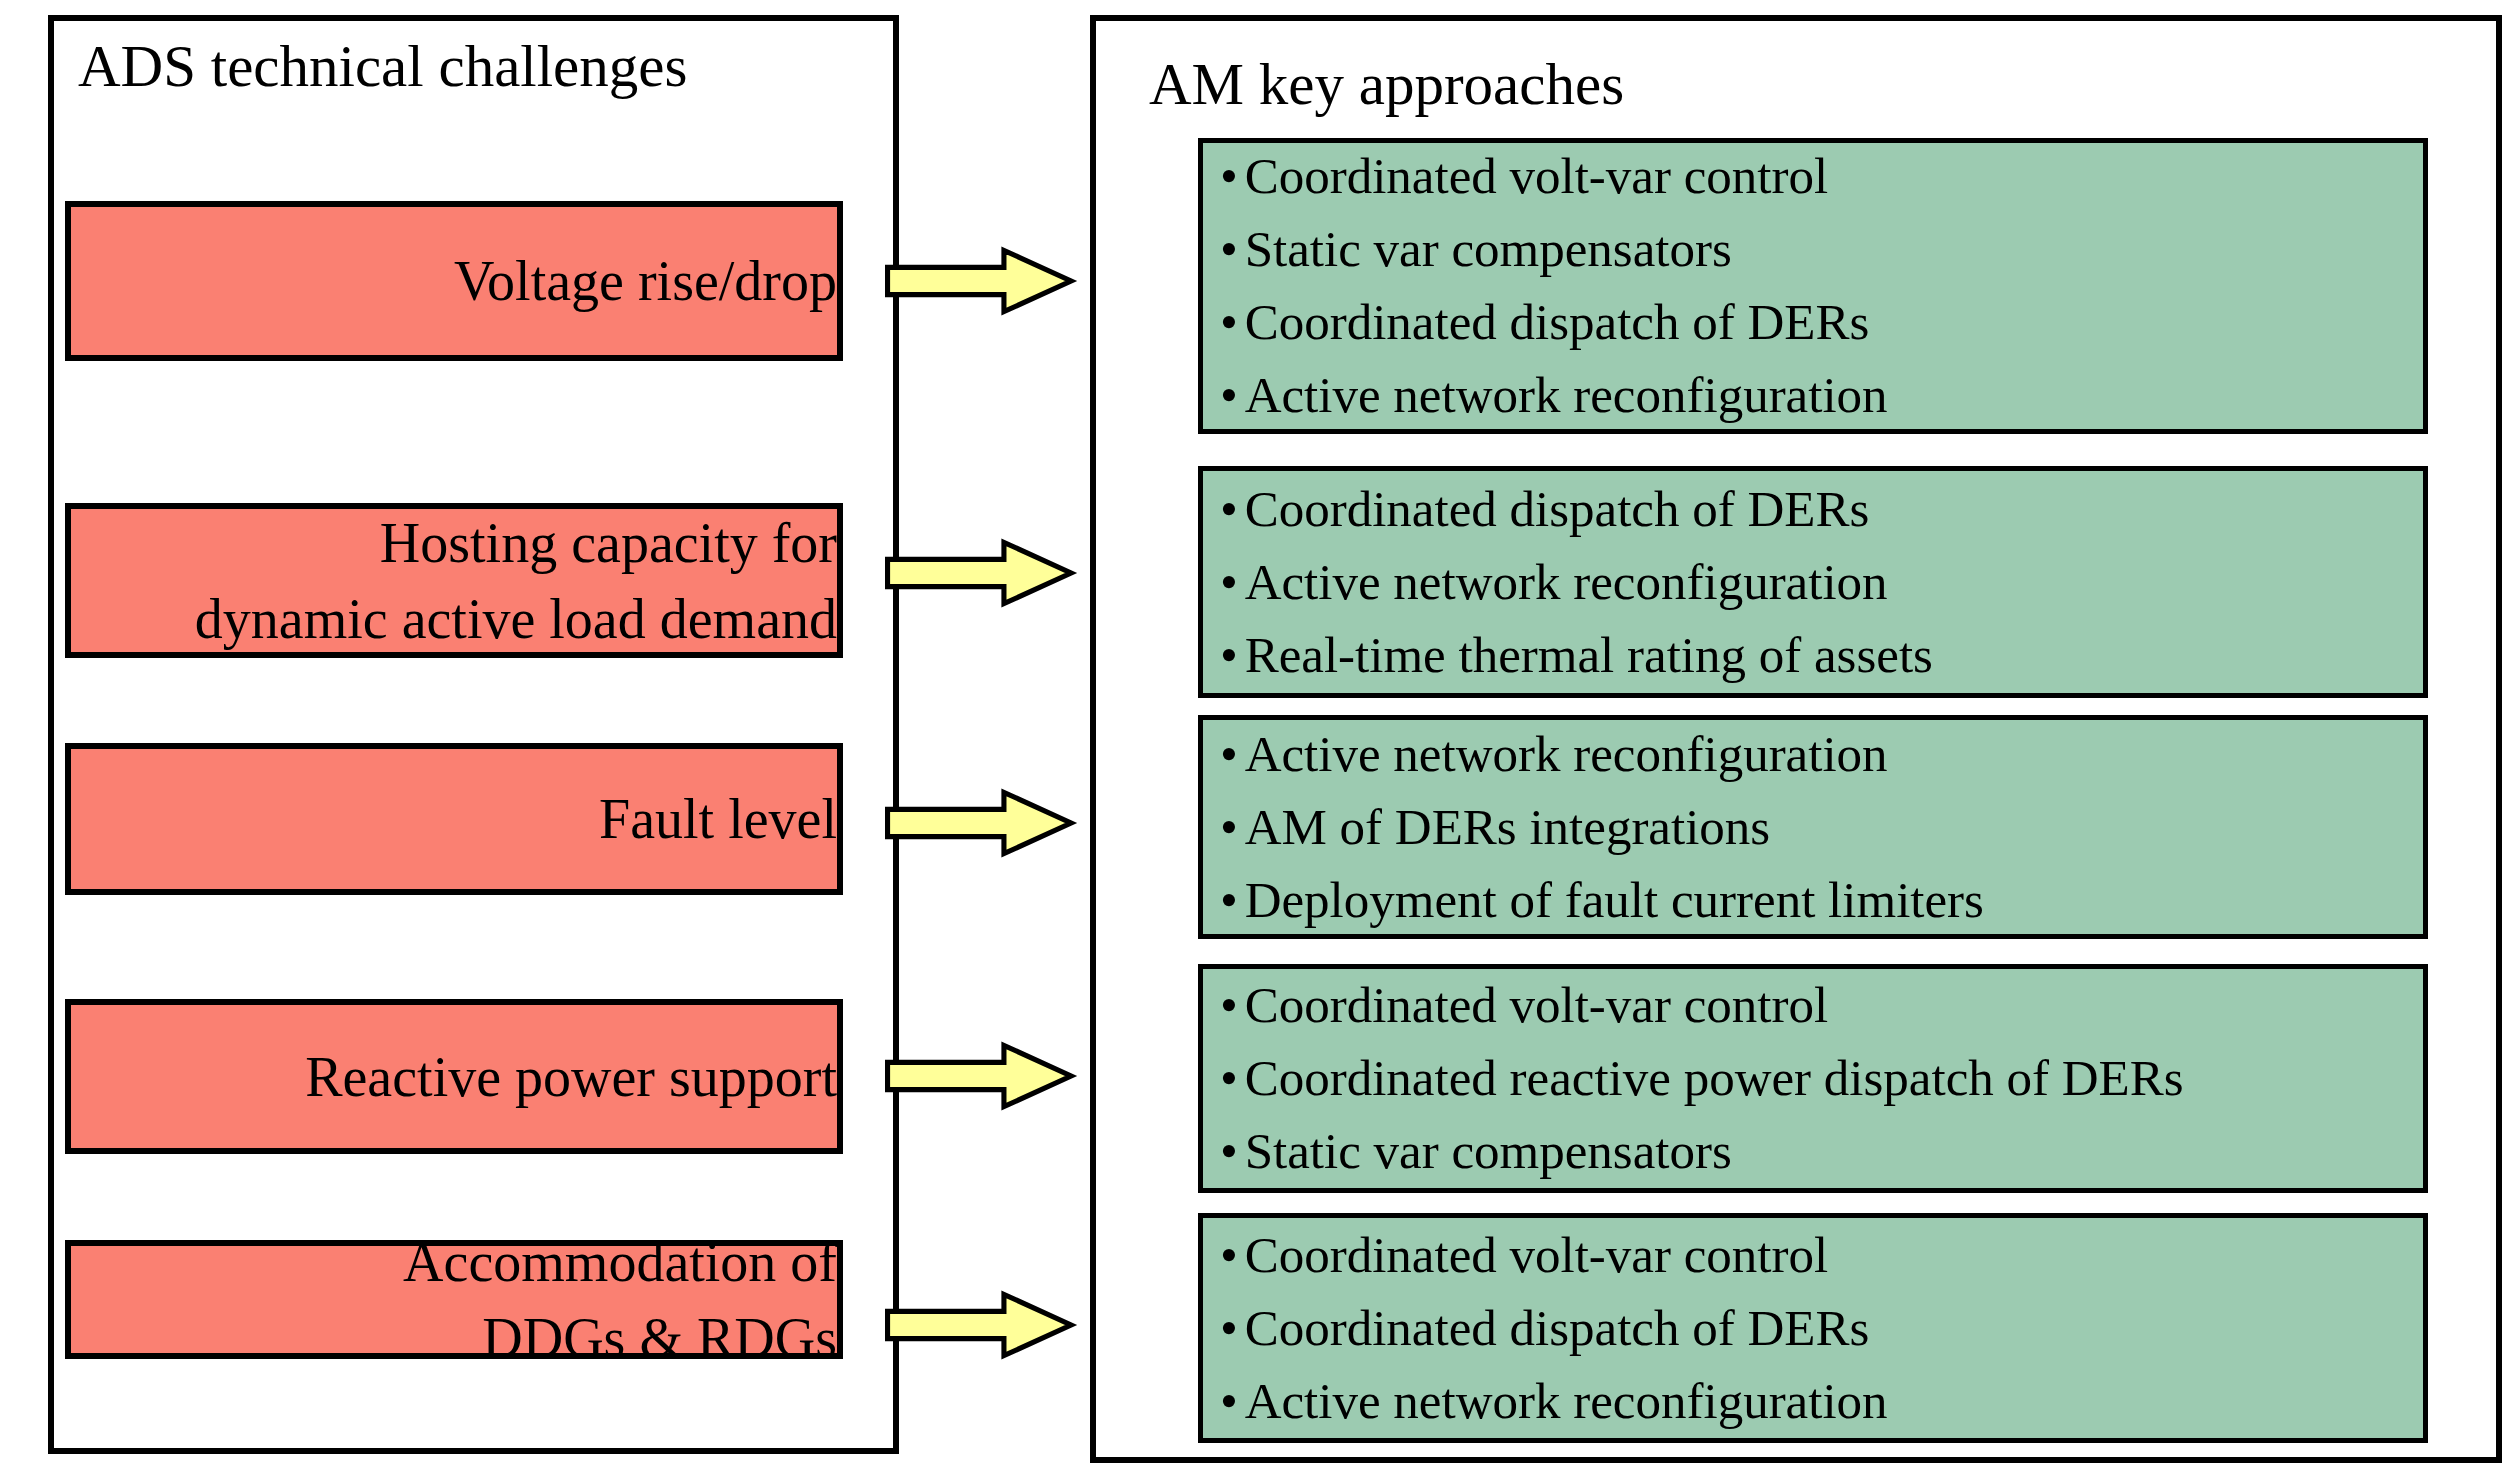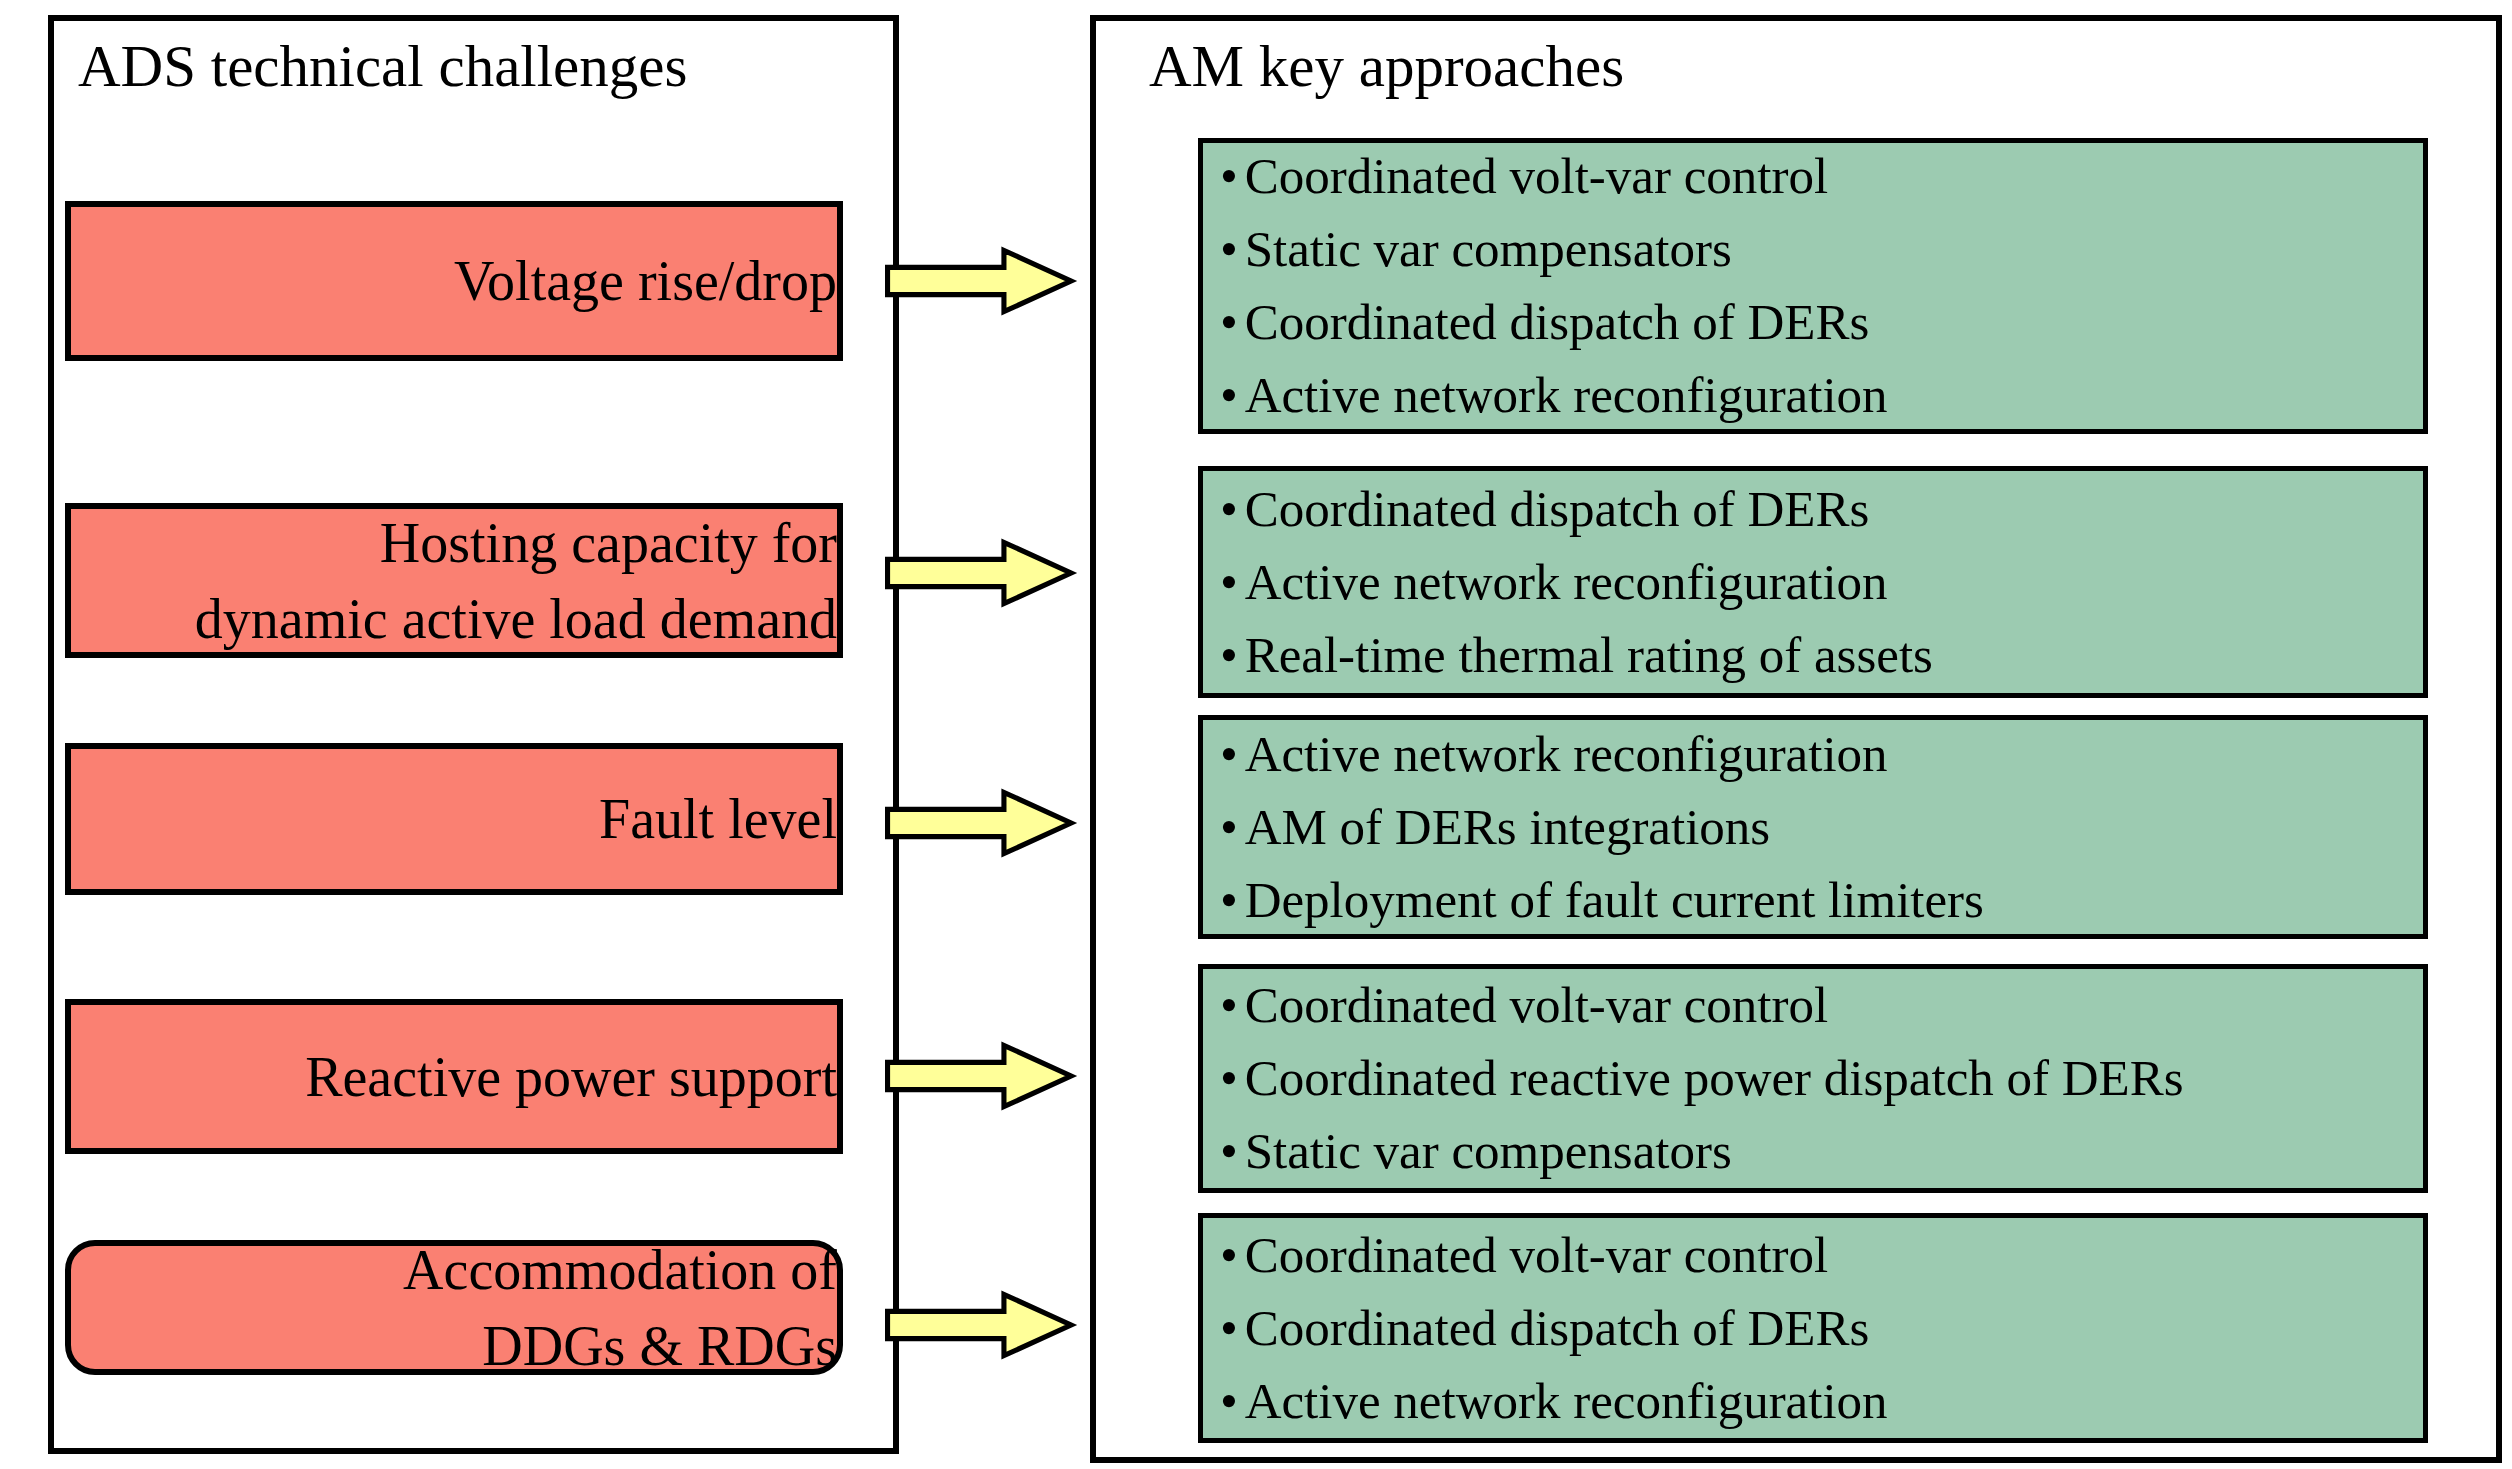--- a/index.html
+++ b/index.html
@@ -24,21 +24,21 @@
   #challenges-panel { left: 48px;  width: 851px; height: 1439px; }
   #approaches-panel { left: 1090px; width: 1412px; height: 1448px; }
 
   .panel-title {
     position: absolute;
     font-size: 59px;
     line-height: 1.1;
     white-space: nowrap;
   }
   #challenges-title { left: 78px;  top: 34px; }
-  #approaches-title { left: 1149px; top: 34px; font-family: Liberation Serif, serif; }
+  #approaches-title { left: 1149px; top: 52px; font-family: Liberation Serif, serif; }
 
   .challenge {
     position: absolute;
     left: 65px;
     width: 778px;
     box-sizing: border-box;
     border: 6px solid var(--line, #000);
     background: var(--challenge-fill, #FA8072);
     display: flex;
     flex-direction: column;
@@ -46,21 +46,21 @@
     justify-content: center;
     text-align: center;
     font-size: 56px;
   }
   .challenge .cline { display: block; line-height: 76px; }
 
   #challenge-1 { top: 201px;  height: 160px; }
   #challenge-2 { top: 495px;  height: 155px; margin-top: 8px; }
   #challenge-3 { top: 743px;  height: 152px; }
   #challenge-4 { top: 999px; height: 155px; }
-  #challenge-5 { top: 1240px; height: 135px; border-radius: 30px; }
+  #challenge-5 { top: 1240px; height: 119px; }
 
   .approach {
     position: absolute;
     left: 1198px;
     width: 1230px;
     box-sizing: border-box;
     border: 5.1px solid var(--line, #000);
     background: var(--approach-fill, #9CCBB1);
     display: flex;
     flex-direction: column;

